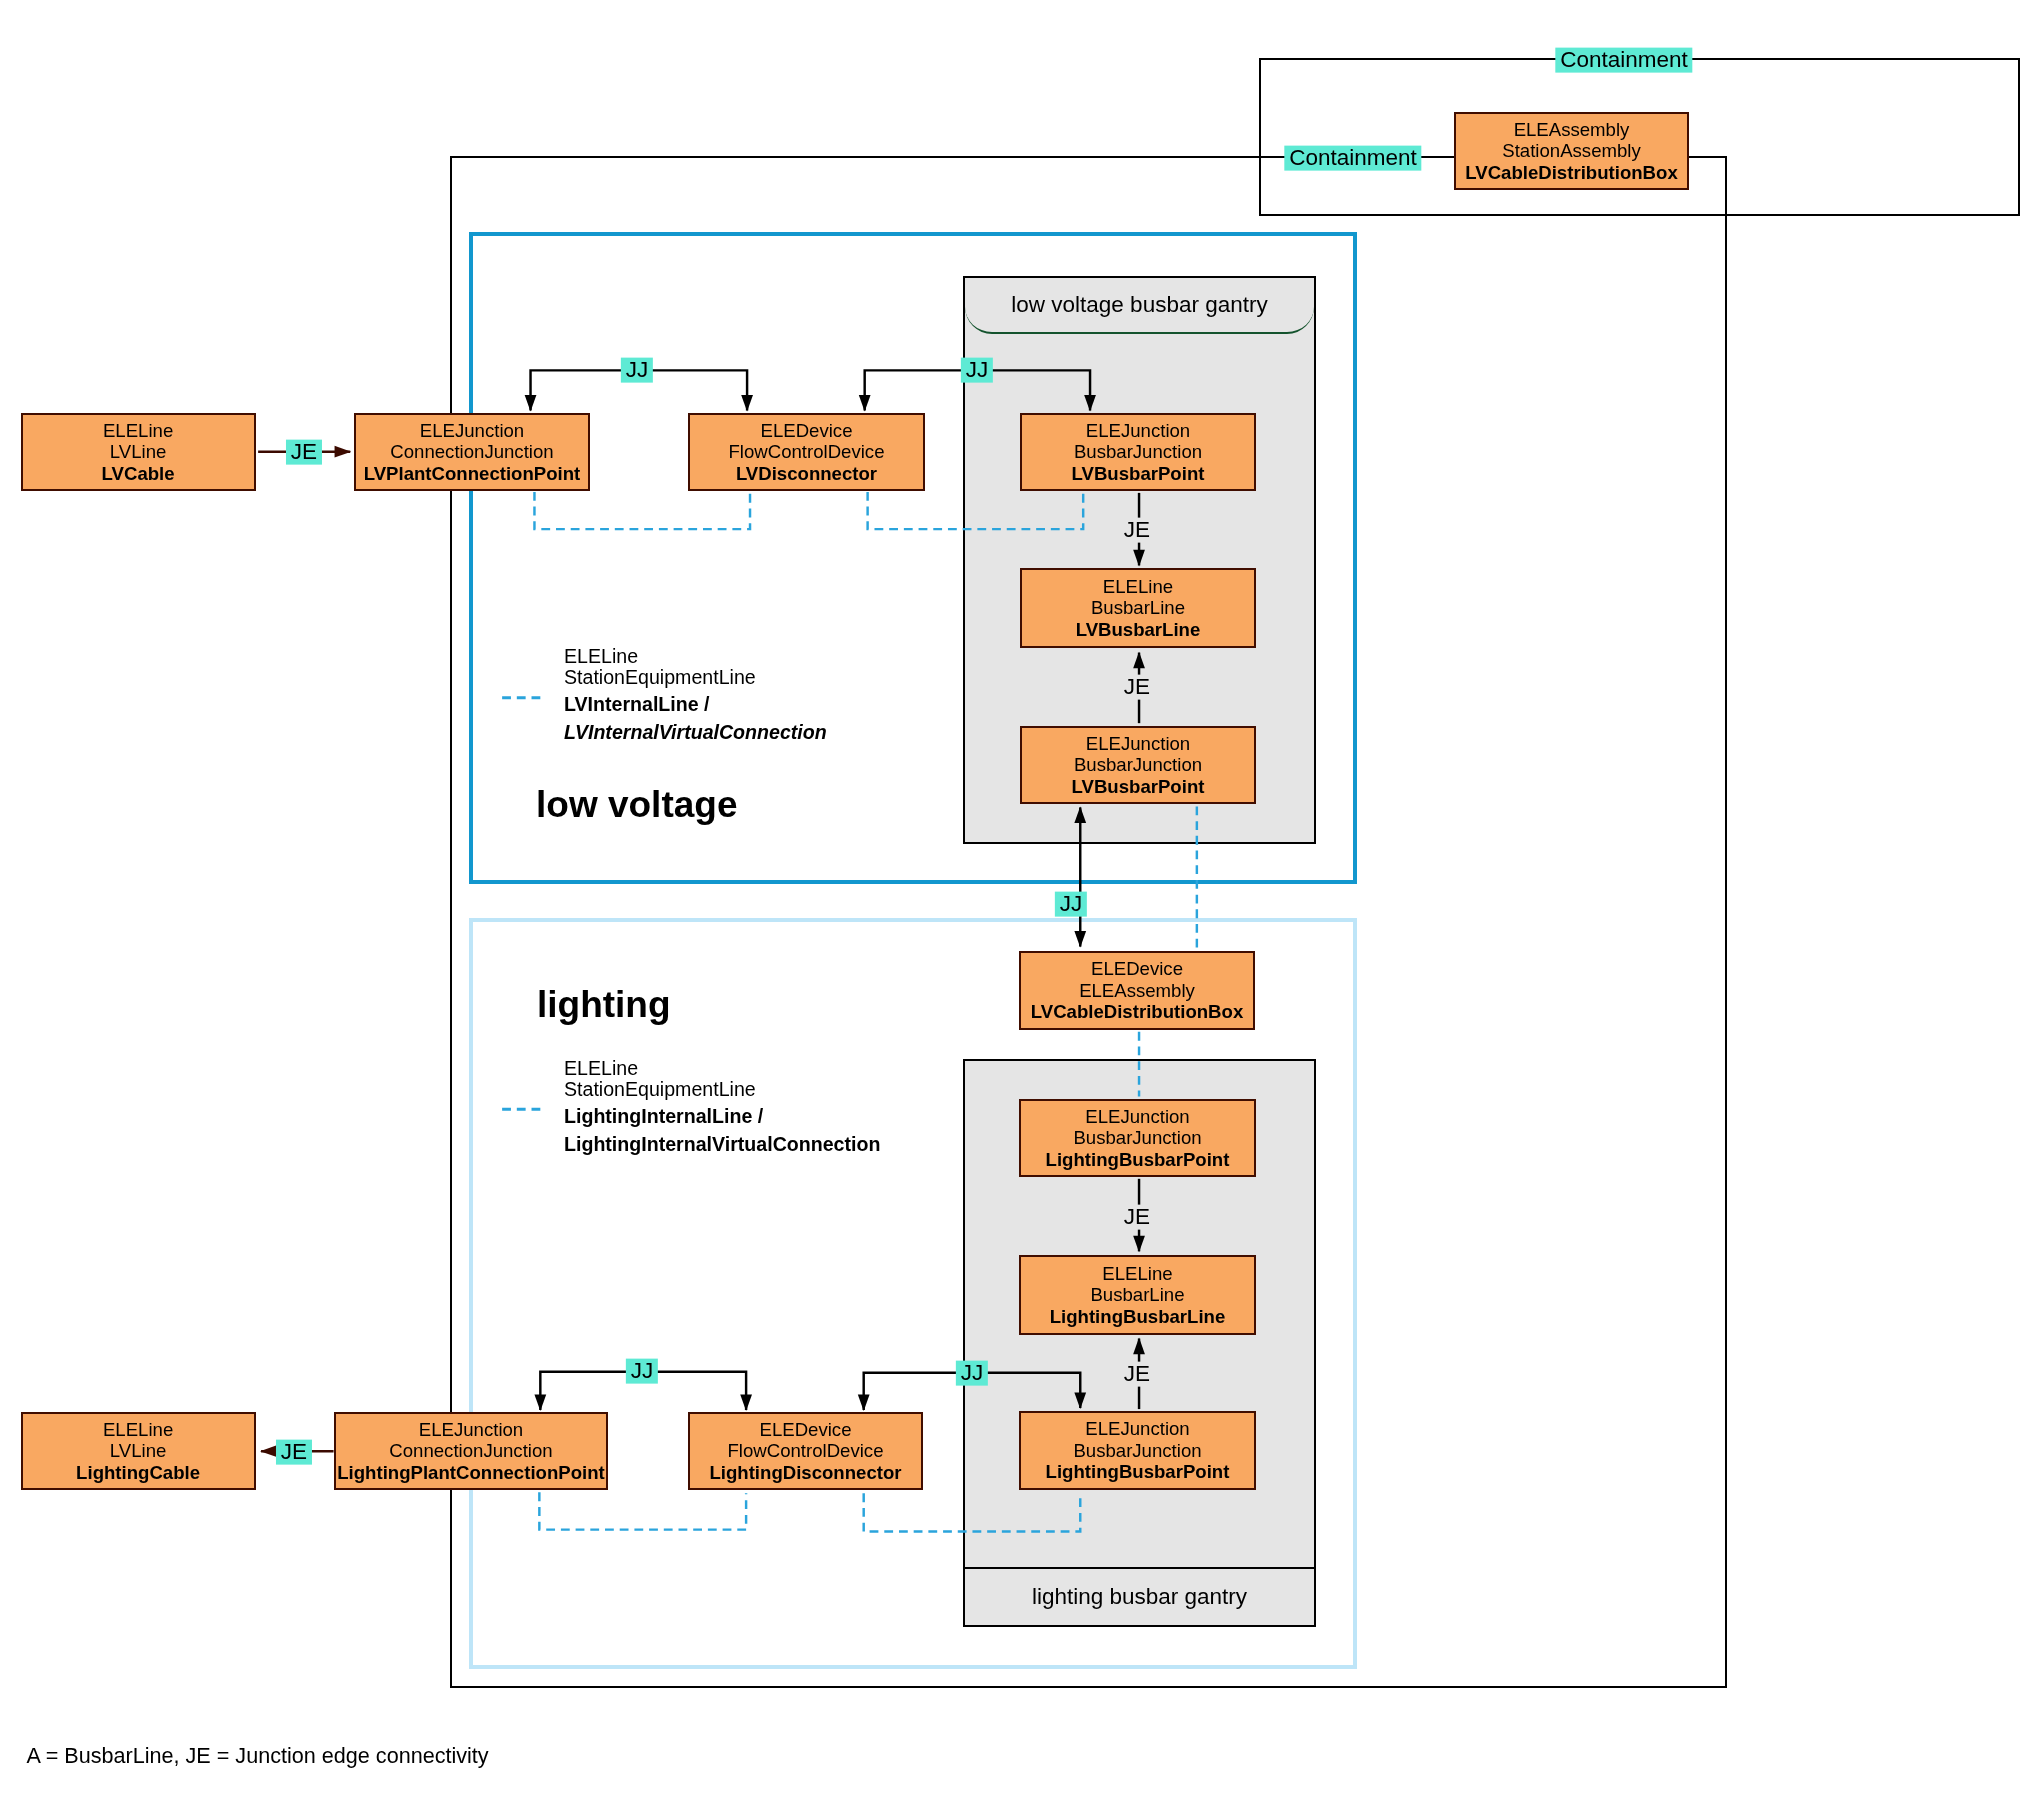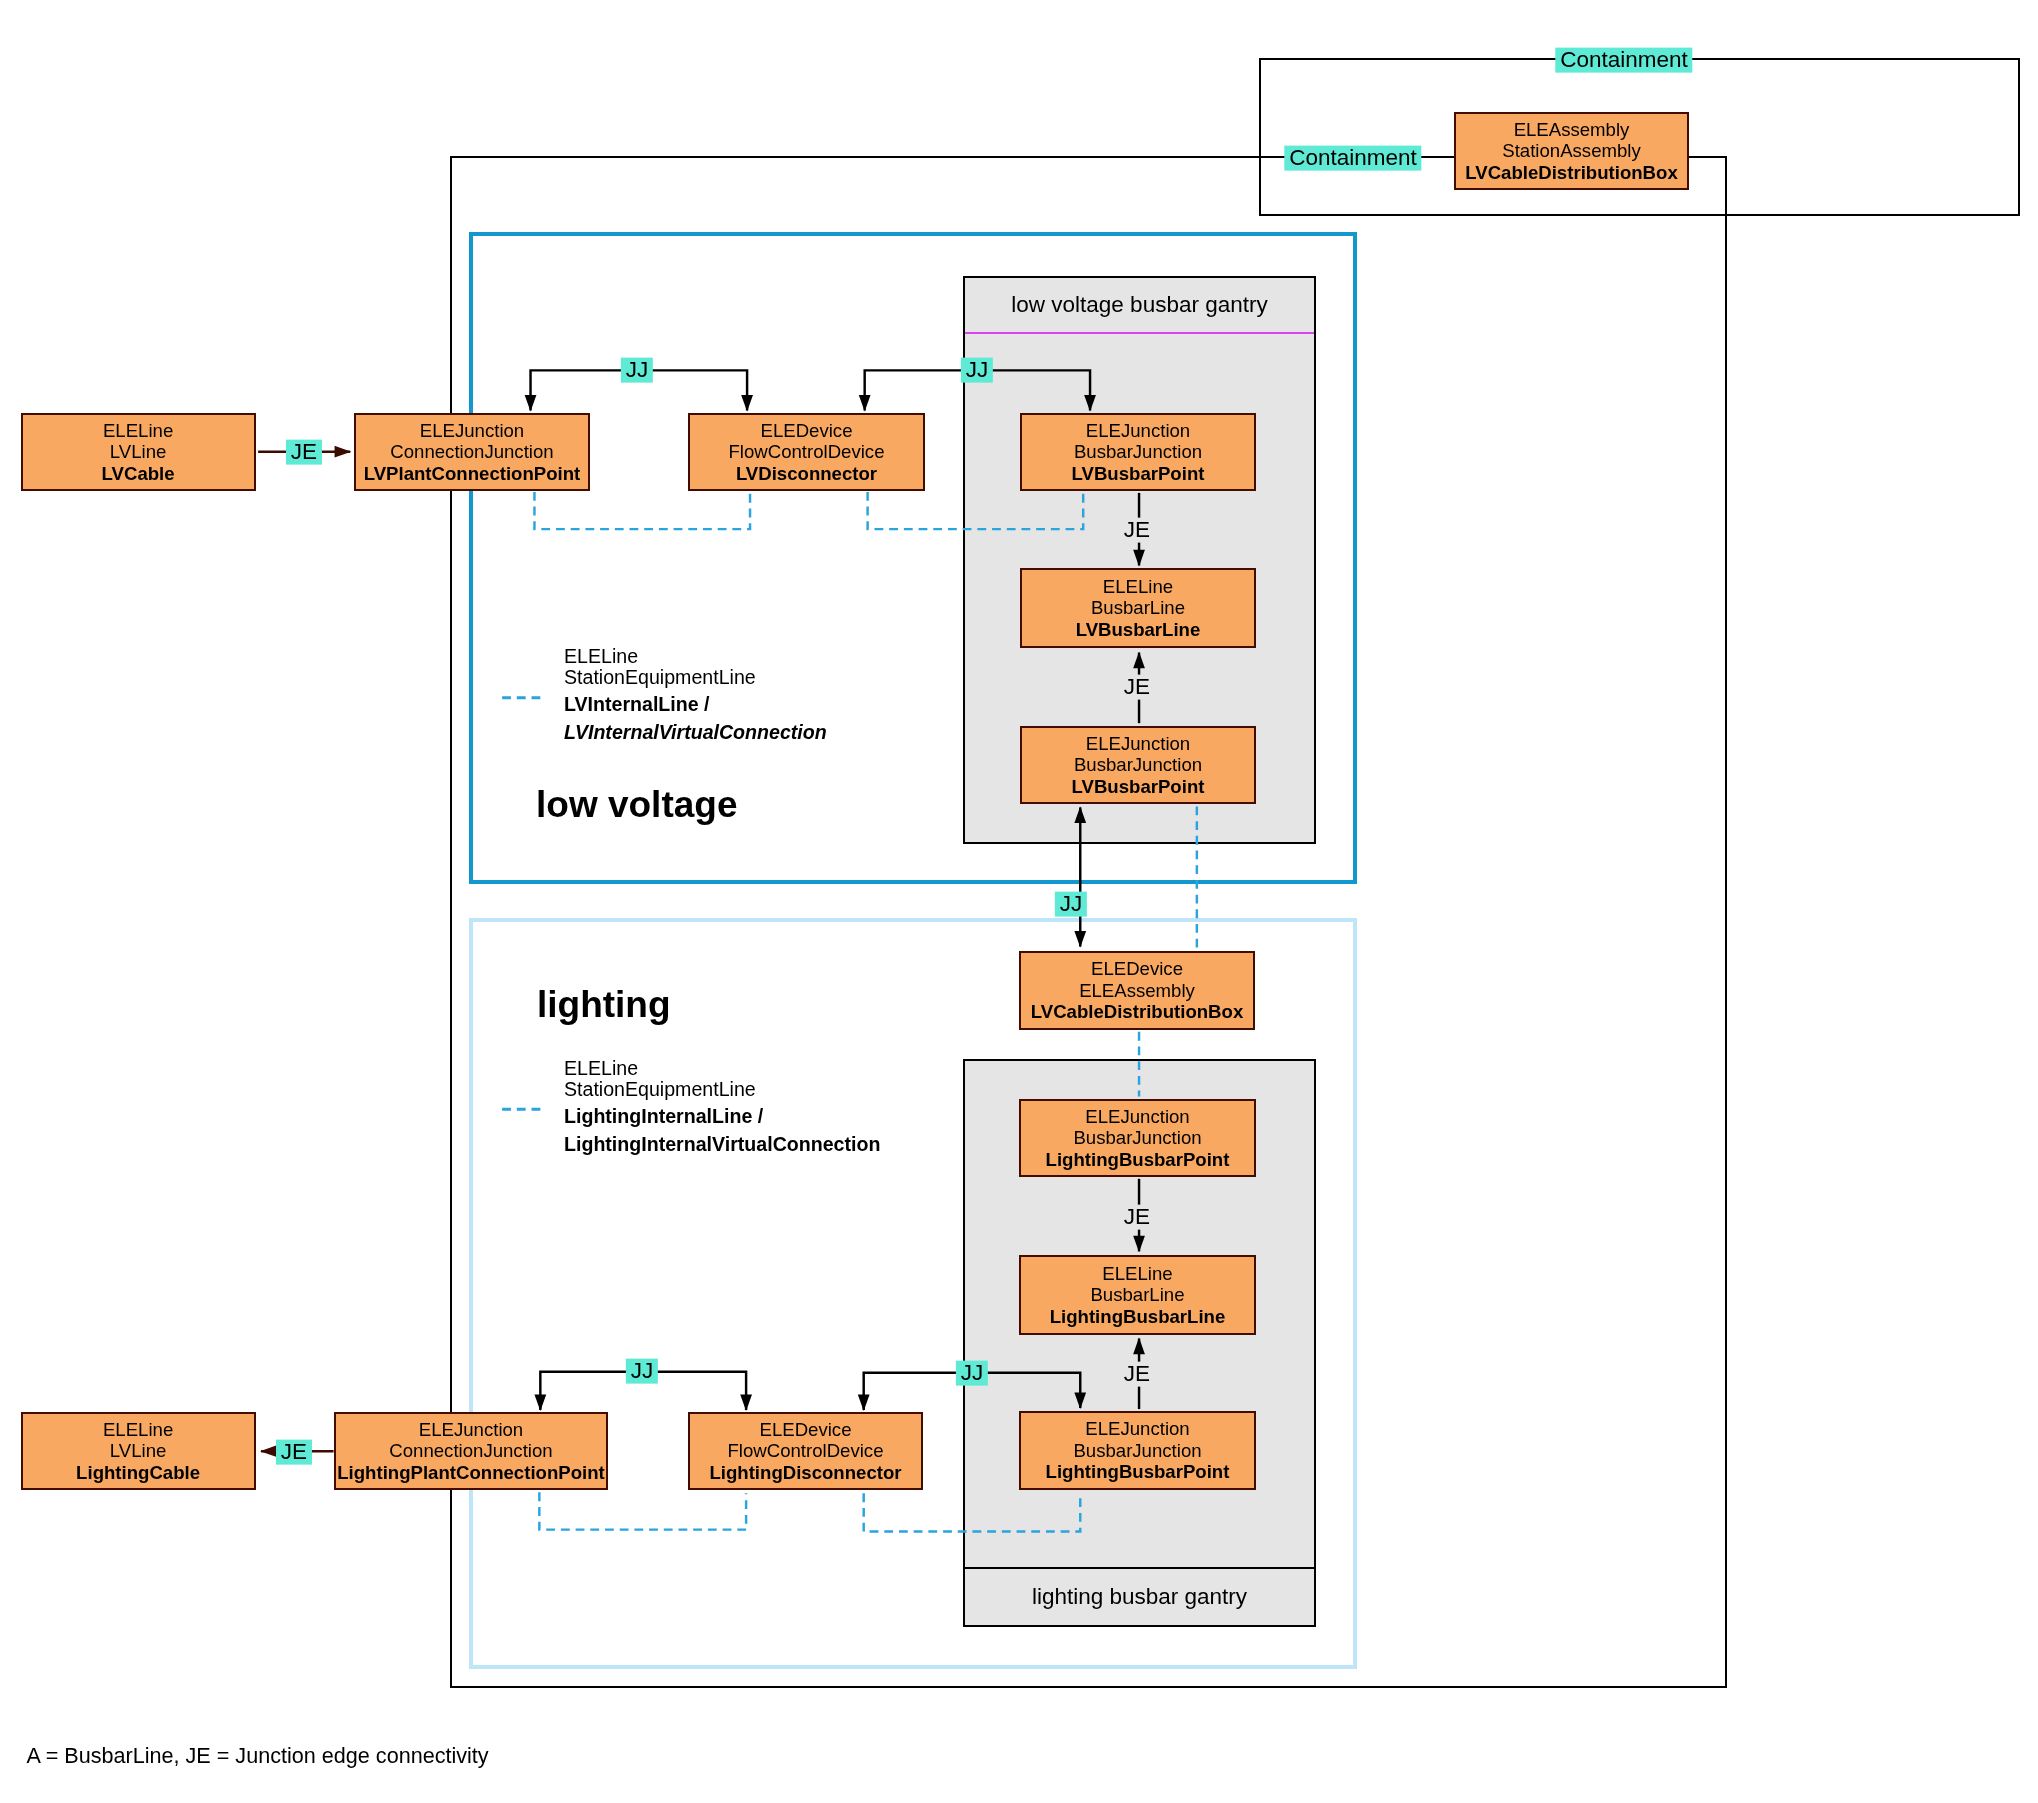--- a/index.html
+++ b/index.html
@@ -6,21 +6,21 @@
   #canvas{position:relative;width:2039px;height:1803px;background:#fff;
           font-family:"Liberation Sans", sans-serif;color:#000;overflow:hidden;}
   .frame{position:absolute;box-sizing:border-box;background:transparent;}
   .frame.big{border:2.9px solid #000;}
   .frame.toprect{border:2px solid #000;}
   .frame.lv{border:4.9px solid #1297CE;}
   .frame.lighting{border:4.9px solid #BEE5F8;}
   .gantry{position:absolute;box-sizing:border-box;background:#E5E5E5;border:2px solid #000;}
   .gantry .band{position:absolute;left:0;right:0;display:flex;align-items:center;justify-content:center;
                 font-size:22.5px;}
-  .gantry .band.top{top:0;height:54px;border-bottom:2px solid #d946ef;}
+  .gantry .band.top{top:0;height:54px;border-bottom:2px solid #14532d;border-radius:27px;}
   .gantry .band.bottom{bottom:0;height:56px;border-top:2px solid #000;}
   svg.wires{position:absolute;left:0;top:0;pointer-events:none;}
   .node{position:absolute;box-sizing:border-box;background:#F9A861;border:2px solid #400D00;
         display:flex;flex-direction:column;justify-content:center;align-items:center;
         text-align:center;font-size:18.6px;line-height:21.6px;}
   .node .nb{font-weight:bold;}
   .node.gray{background:#E6E6E6;border:2px solid #666666;}
   .lbl{position:absolute;transform:translate(-50%,-50%);font-size:22.5px;white-space:nowrap;line-height:1.1;}
   .bgw{background:#5eead4;padding:0 4.9px;text-align:right;}
   .bgg{background:#E5E5E5;padding:0 3.9px;}

